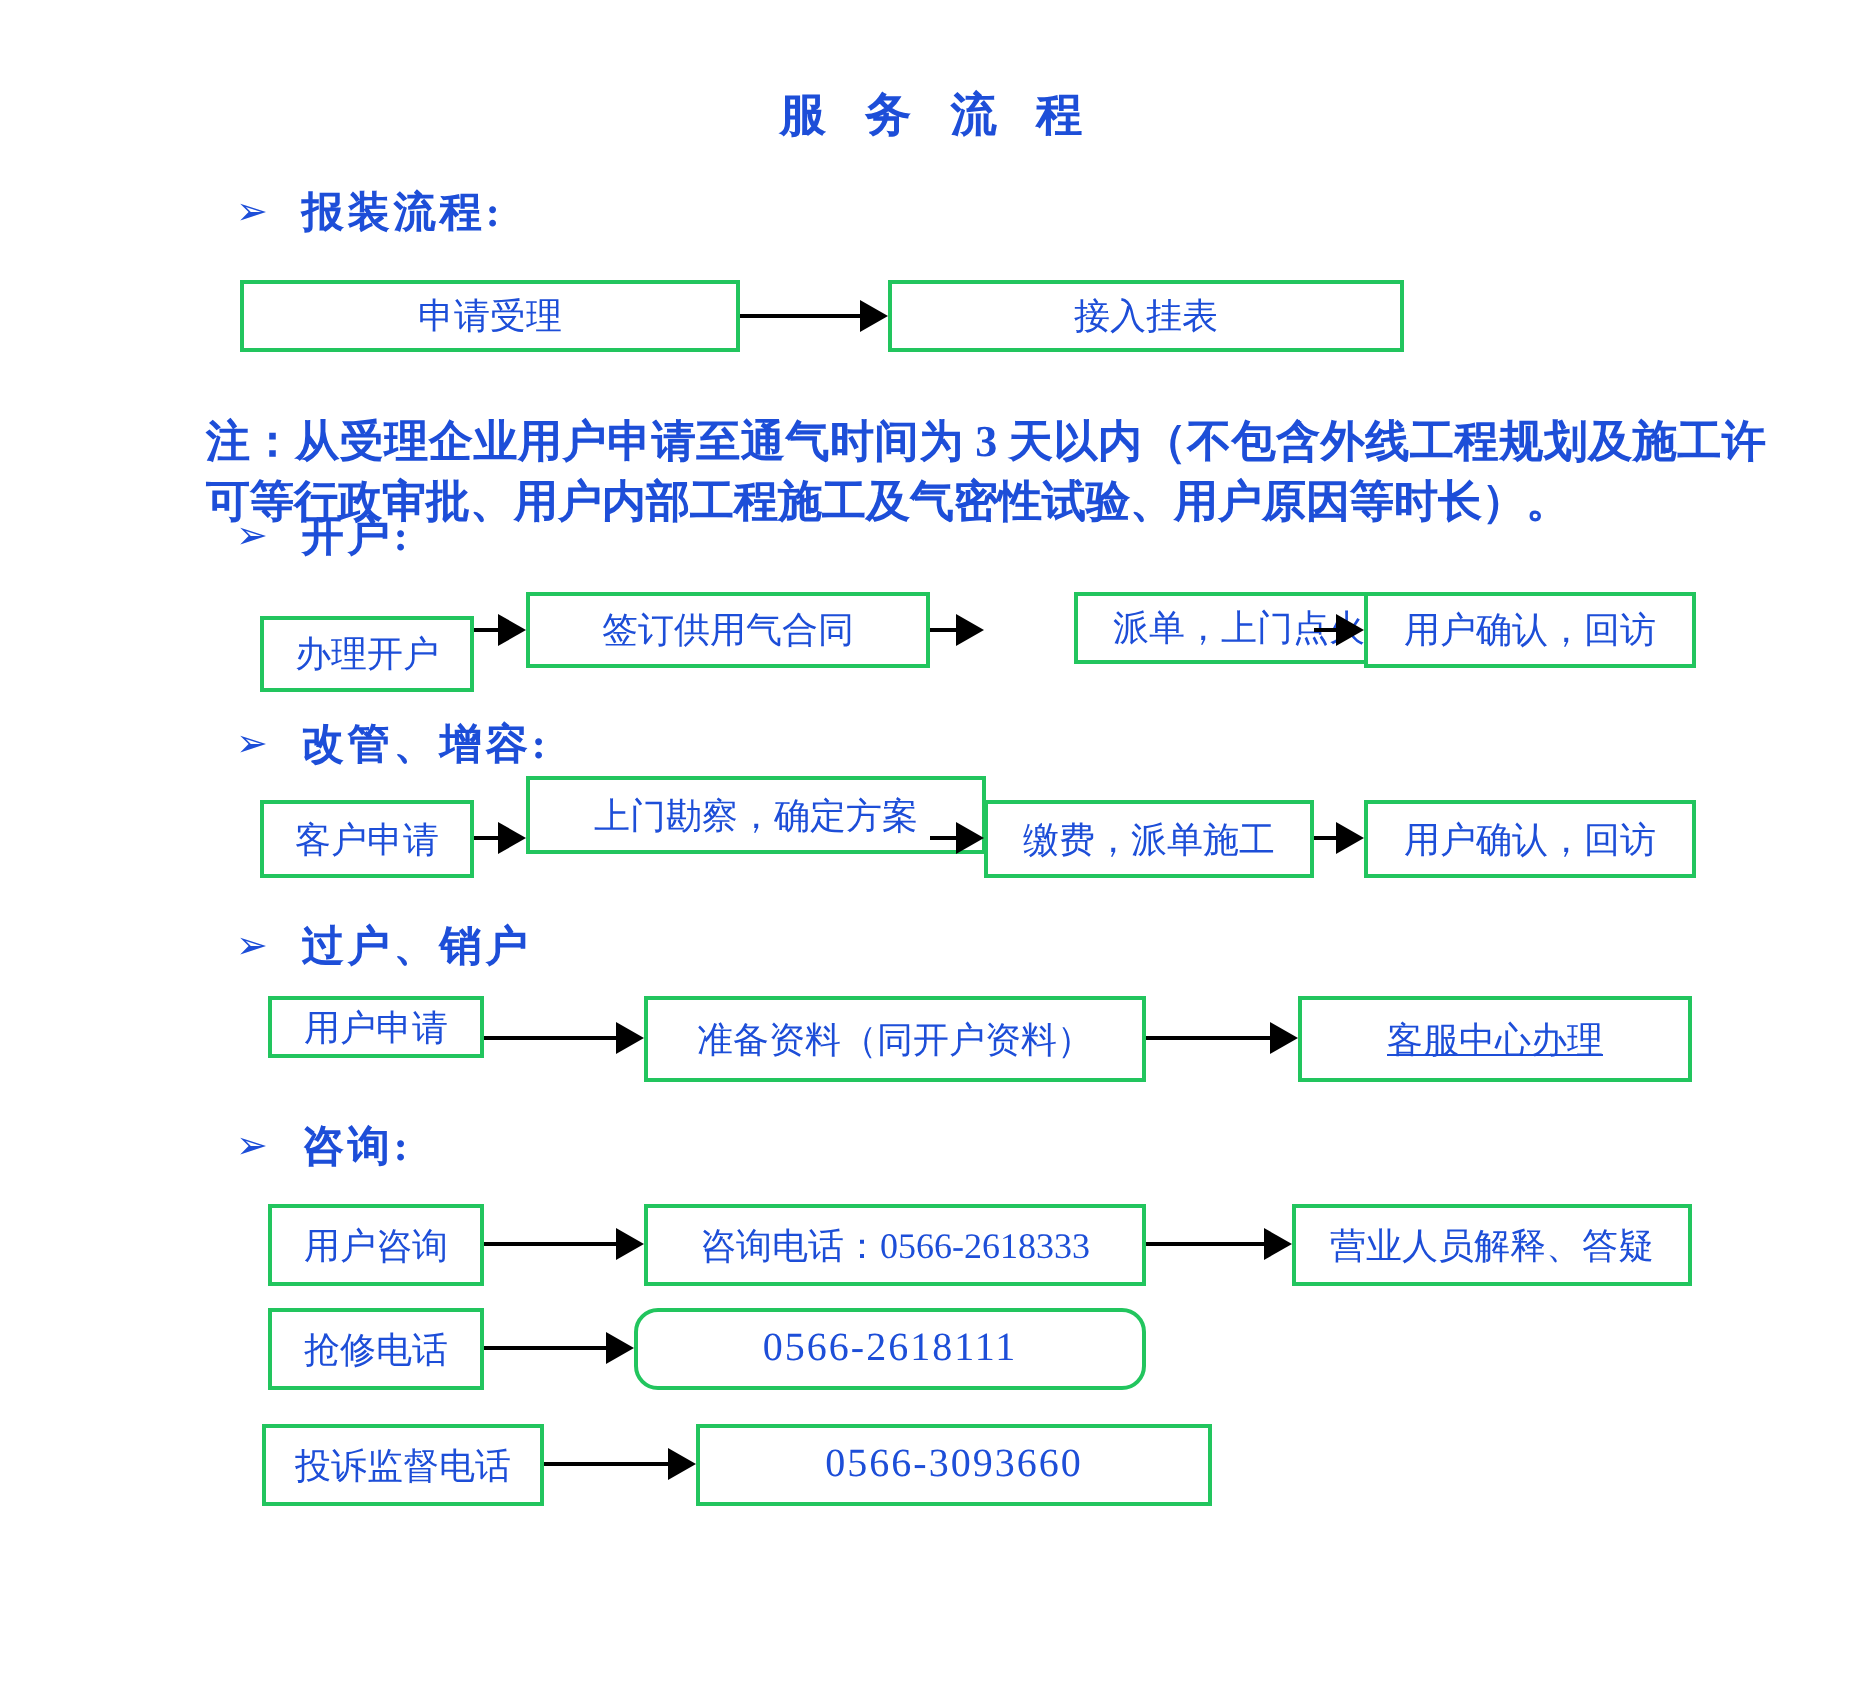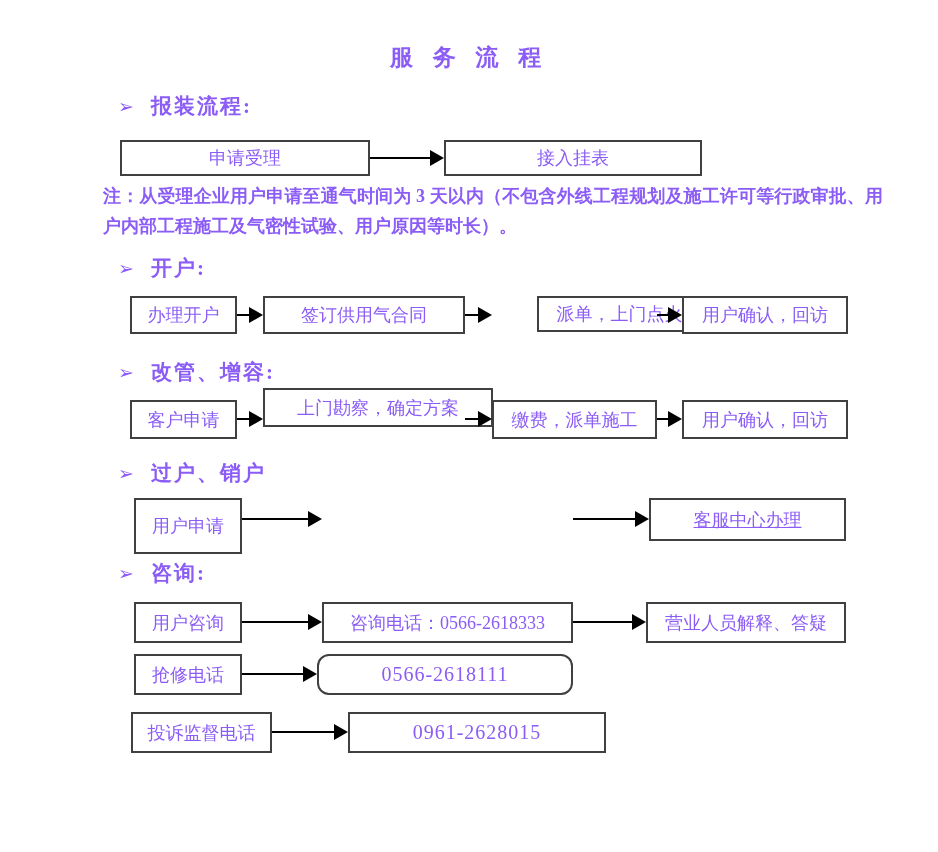--- a/index.html
+++ b/index.html
@@ -1,43 +1,43 @@
 <!DOCTYPE html>
 <html><head>
 <meta charset="utf-8">
 <style>
   html,body{margin:0;padding:0;background:#fff;}
   .page{
     position:relative;width:938px;height:852px;background:#ffffff;
-    font-family:"Liberation Serif",serif;color:#8b5cf6;overflow:hidden;
+    font-family:"Liberation Serif",serif;color:#1d4ed8;overflow:hidden;
   }
   .title{
     position:absolute;top:42px;left:0;width:100%;text-align:center;
     font-size:23px;font-weight:bold;letter-spacing:7px;
   }
   .heading{
     position:absolute;left:118px;display:flex;align-items:center;gap:17px;
     font-size:21px;font-weight:bold;letter-spacing:2px;white-space:nowrap;
   }
   .heading .bullet{font-size:19px;font-weight:normal;letter-spacing:0;}
   .sbox{
-    position:absolute;box-sizing:border-box;border:2px solid #404040;
+    position:absolute;box-sizing:border-box;border:2px solid #22c55e;
     display:flex;align-items:center;justify-content:center;
     font-size:18px;white-space:nowrap;background:#fff;
   }
   .sbox.num{font-size:20px;letter-spacing:1px;}
   .arrow{position:absolute;height:16px;display:flex;align-items:center;}
   .arrow .shaft{flex:1;height:2px;background:#000;}
   .arrow .head{
     width:0;height:0;border-left:14px solid #000;
     border-top:8px solid transparent;border-bottom:8px solid transparent;
   }
   .note{
-    position:absolute;left:103px;top:181px;width:780px;
-    font-size:18px;line-height:30px;font-weight:600;text-align:justify;
+    position:absolute;left:103px;top:206px;width:780px;
+    font-size:22px;line-height:30px;font-weight:600;text-align:justify;
   }
 </style>
 </head>
 <body>
 
 <div class="page">
 
   <div class="title">服 务 流 程</div>
 
   <div class="heading" style="top:92px;">
@@ -50,21 +50,21 @@
       <span class="head"></span>
   </div>
   <div class="sbox" style="left:444px;top:140px;width:258px;height:36px;">接入挂表</div>
 
   <div class="note">注：从受理企业用户申请至通气时间为 3 天以内（不包含外线工程规划及施工许可等行政审批、用户内部工程施工及气密性试验、用户原因等时长）。</div>
 
   <div class="heading" style="top:254px;">
     <span class="bullet">➢</span>
     <span>开户:</span>
   </div>
-  <div class="sbox" style="left:130px;top:296px;width:107px;height:38px;">办理开户</div>
+  <div class="sbox" style="left:130px;top:308px;width:107px;height:38px;">办理开户</div>
   <div class="arrow" style="left:237px;top:307px;width:26px;">
     <span class="shaft"></span>
       <span class="head"></span>
   </div>
   <div class="sbox" style="left:263px;top:296px;width:202px;height:38px;">签订供用气合同</div>
   <div class="arrow" style="left:465px;top:307px;width:27px;">
     <span class="shaft"></span>
       <span class="head"></span>
   </div>
   <div class="sbox" style="left:492px;top:296px;width:165px;height:36px;margin-left:45px;">派单，上门点火</div>
@@ -92,25 +92,26 @@
   <div class="arrow" style="left:657px;top:411px;width:25px;">
     <span class="shaft"></span>
       <span class="head"></span>
   </div>
   <div class="sbox" style="left:682px;top:400px;width:166px;height:39px;">用户确认，回访</div>
 
   <div class="heading" style="top:459px;">
     <span class="bullet">➢</span>
     <span>过户、销户</span>
   </div>
-  <div class="sbox" style="left:134px;top:498px;width:108px;height:56px;">用户申请</div>
+  <div class="sbox" style="left:134px;top:498px;width:108px;height:31px;">用户申请</div>
   <div class="arrow" style="left:242px;top:511px;width:80px;">
     <span class="shaft"></span>
       <span class="head"></span>
   </div>
+  <div class="sbox" style="left:322px;top:498px;width:251px;height:43px;">准备资料（同开户资料）</div>
   <div class="arrow" style="left:573px;top:511px;width:76px;">
     <span class="shaft"></span>
       <span class="head"></span>
   </div>
   <div class="sbox" style="left:649px;top:498px;width:197px;height:43px;text-decoration:underline;">客服中心办理</div>
 
   <div class="heading" style="top:559px;">
     <span class="bullet">➢</span>
     <span>咨询:</span>
   </div>
@@ -131,15 +132,15 @@
     <span class="shaft"></span>
       <span class="head"></span>
   </div>
   <div class="sbox num" style="left:317px;top:654px;width:256px;height:41px;border-radius:12px;">0566-2618111</div>
 
   <div class="sbox" style="left:131px;top:712px;width:141px;height:41px;">投诉监督电话</div>
   <div class="arrow" style="left:272px;top:724px;width:76px;">
     <span class="shaft"></span>
       <span class="head"></span>
   </div>
-  <div class="sbox num" style="left:348px;top:712px;width:258px;height:41px;">0961-2628015</div>
+  <div class="sbox num" style="left:348px;top:712px;width:258px;height:41px;">0566-3093660</div>
 
 </div>
 
 </body></html>

